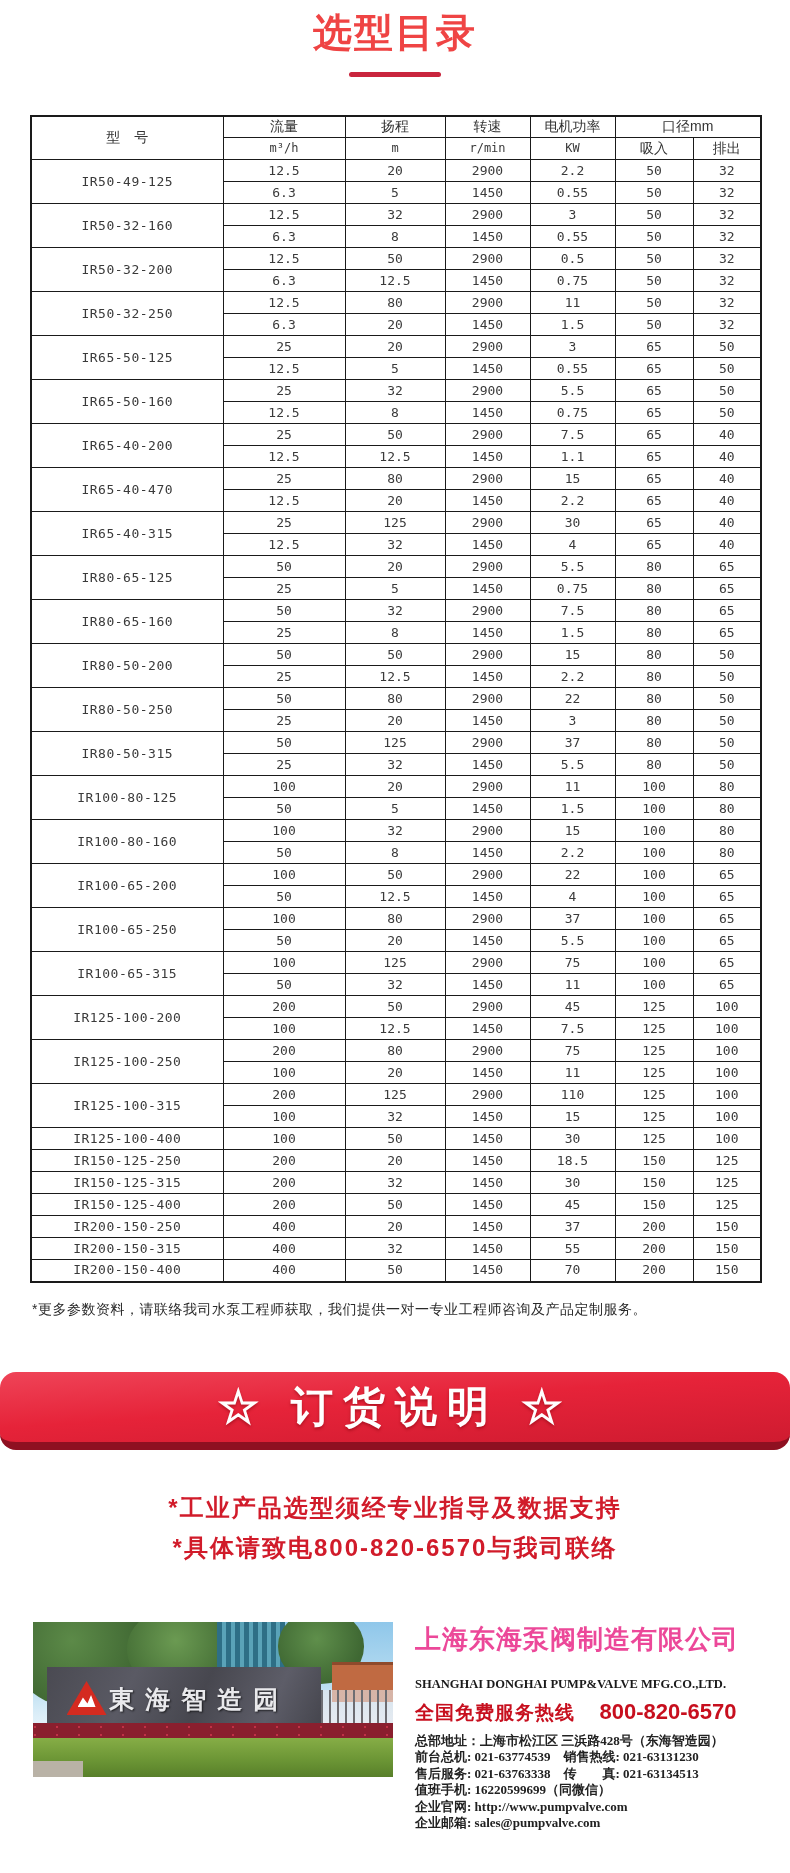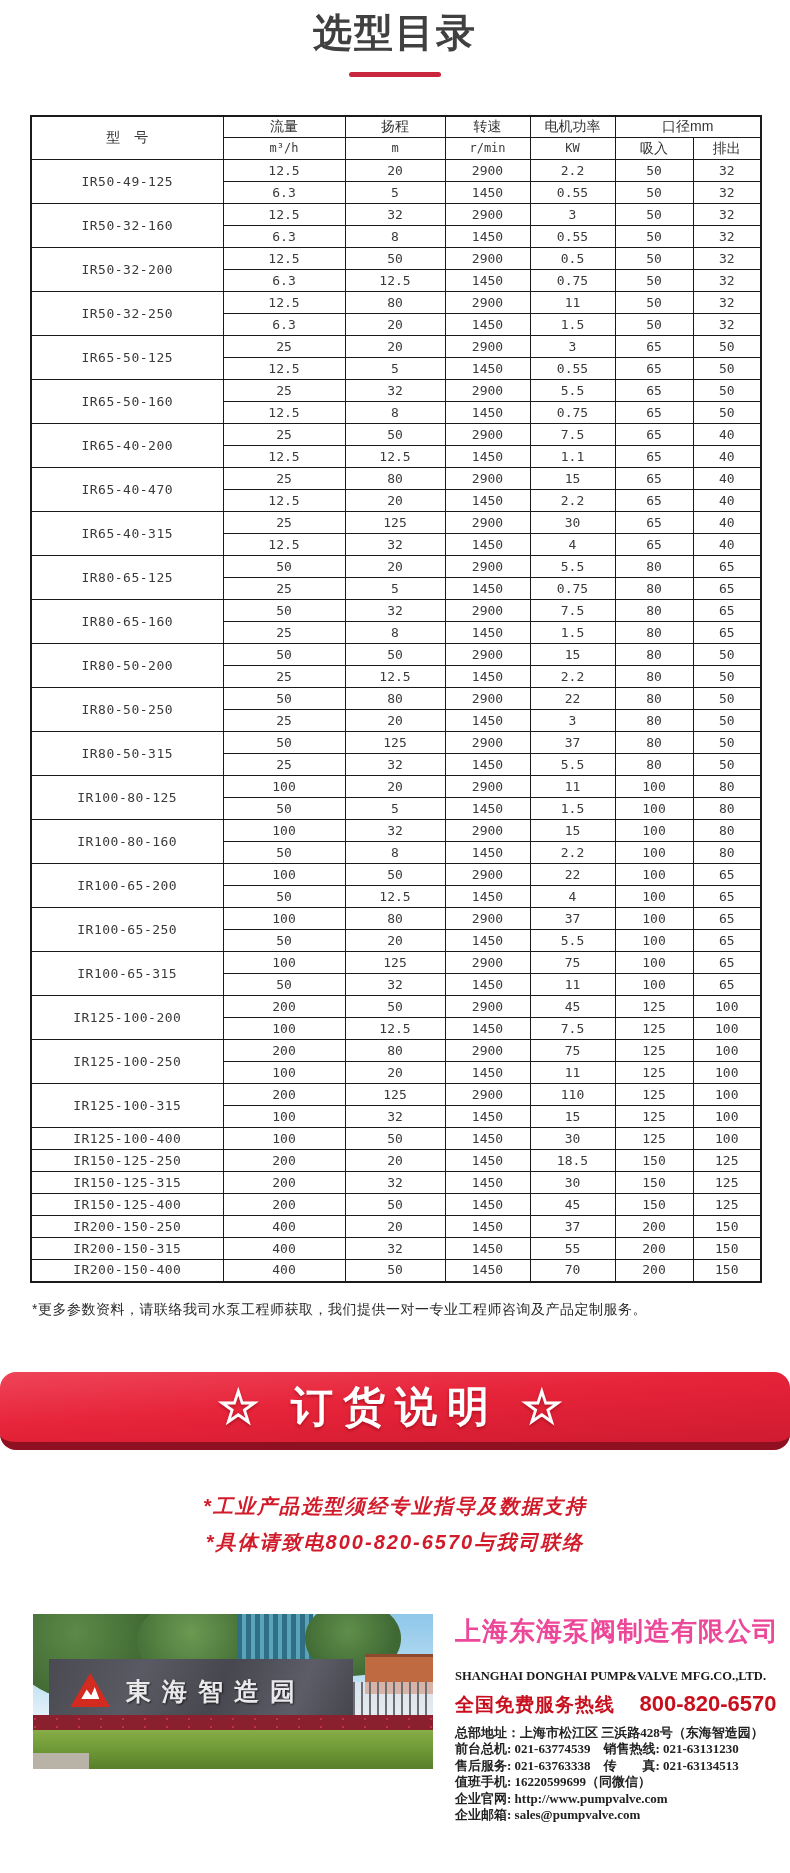--- a/index.html
+++ b/index.html
@@ -4,21 +4,21 @@
 <style>
   * { box-sizing: border-box; margin: 0; padding: 0; }
   html, body { background: #ffffff; }
   body {
     width: 790px; height: 1873px; margin: 0 auto; position: relative;
     font-family: "Liberation Sans", sans-serif; color: #222; overflow: hidden;
   }
 
   
   .title-wrap { padding-top: 10px; text-align: center; }
-  .page-title { font-size: 39px; font-weight: bold; color: #404040; letter-spacing: 2px; line-height: 1.2; }
+  .page-title { font-size: 39px; font-weight: bold; color: #ef4444; letter-spacing: 2px; line-height: 1.2; }
   .title-underline { width: 92px; height: 5px; background: #c9253d; border-radius: 3px; margin: 15px auto 0; }
 
   
   .table-wrap { margin: 38px 0 0 30px; }
   table.pump-table {
     border-collapse: collapse; table-layout: fixed; width: 730px;
     border: 2px solid #1a1a1a;
     font-family: "DejaVu Sans Mono", monospace;
   }
   .pump-table th, .pump-table td {
@@ -38,28 +38,28 @@
     background: linear-gradient(176deg, #ef4458 0%, #e62339 45%, #cf1b30 100%);
     border-bottom: 8px solid #8e1021;
     display: flex; align-items: center; justify-content: center; border-radius: 16px;
   }
   .order-banner .banner-title {
     color: #ffffff; font-size: 42px; font-weight: bold; letter-spacing: 10px;
     text-shadow: 0 2px 3px rgba(120,0,10,0.45);
   }
 
   .order-notes { margin-top: 46px; text-align: center; }
-  .order-note { font-size: 20px; font-weight: bold; color: #d11b2a; letter-spacing: 2px; line-height: 1.0; font-style: italic; }
+  .order-note { font-size: 24px; font-weight: bold; color: #d11b2a; letter-spacing: 2px; line-height: 1.0; }
   .order-note + .order-note { margin-top: 16px; }
 
   
   .footer { margin: 62px 0 0 33px; display: flex; align-items: flex-start; }
 
   
-  .photo { position: relative; width: 400px; height: 155px; overflow: hidden; flex: none;
+  .photo { position: relative; width: 360px; height: 155px; overflow: hidden; flex: none;
            background: linear-gradient(180deg, #8fc7ea 0%, #b9ddf1 40%, #dceef8 60%, #e8f3fa 70%); }
   .glass-building { position: absolute; left: 51%; top: 0; width: 19%; height: 44%;
            background: repeating-linear-gradient(90deg, #2e6f86 0 5px, #5aa3b8 5px 9px); }
   .tree { position: absolute; border-radius: 50%; }
   .tree.t1 { left: -6%; top: -18%; width: 42%; height: 75%; background: radial-gradient(circle at 40% 40%, #5c8a48, #3c6330 70%); }
   .tree.t2 { left: 26%; top: -10%; width: 30%; height: 55%; background: radial-gradient(circle at 45% 40%, #6b9a52, #456f36 70%); }
   .tree.t3 { left: 68%; top: -8%; width: 24%; height: 48%; background: radial-gradient(circle at 45% 40%, #5f8f4b, #3f6833 70%); }
   .side-building { position: absolute; left: 83%; top: 26%; width: 17%; height: 26%; background: #c06a42;
            border-top: 3px solid #8e4a2c; }
   .fence { position: absolute; left: 80%; top: 44%; width: 20%; height: 24%;

